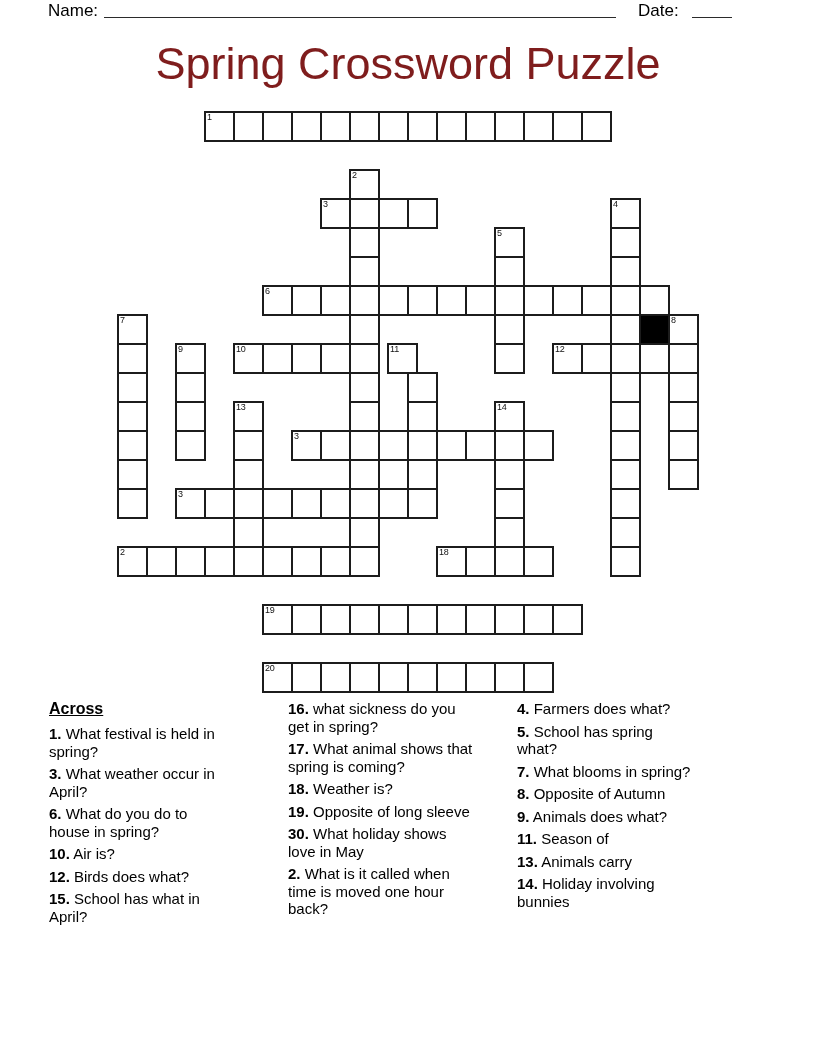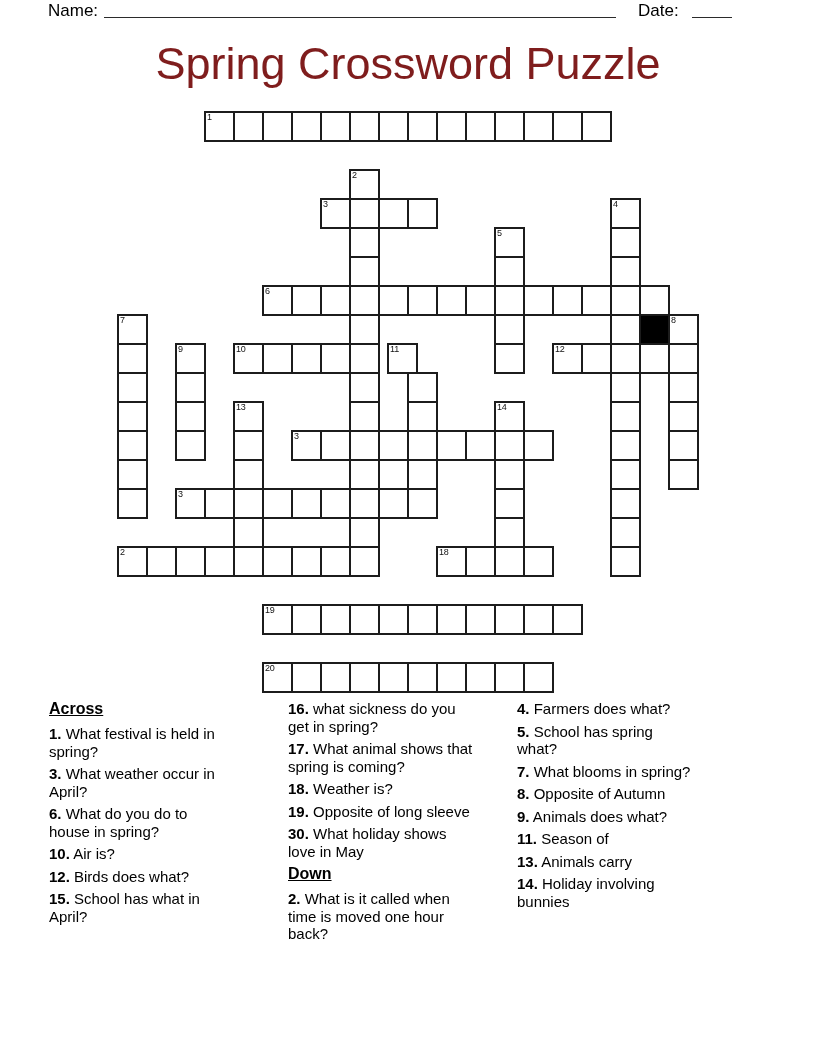--- a/index.html
+++ b/index.html
@@ -261,21 +261,20 @@
     </div>
   <div class="clues" id="cluecol-1">
       <p class="clue"><span class="clue-num">16.</span> what sickness do you
 get in spring?</p>
       <p class="clue"><span class="clue-num">17.</span> What animal shows that
 spring is coming?</p>
       <p class="clue"><span class="clue-num">18.</span> Weather is?</p>
       <p class="clue"><span class="clue-num">19.</span> Opposite of long sleeve</p>
       <p class="clue"><span class="clue-num">30.</span> What holiday shows
 love in May</p>
-      <div class="clue-header">Down</div>
       <p class="clue"><span class="clue-num">2.</span> What is it called when
 time is moved one hour
 back?</p>
     </div>
   <div class="clues" id="cluecol-2">
       <p class="clue"><span class="clue-num">4.</span> Farmers does what?</p>
       <p class="clue"><span class="clue-num">5.</span> School has spring
 what?</p>
       <p class="clue"><span class="clue-num">7.</span> What blooms in spring?</p>
       <p class="clue"><span class="clue-num">8.</span> Opposite of Autumn</p>

